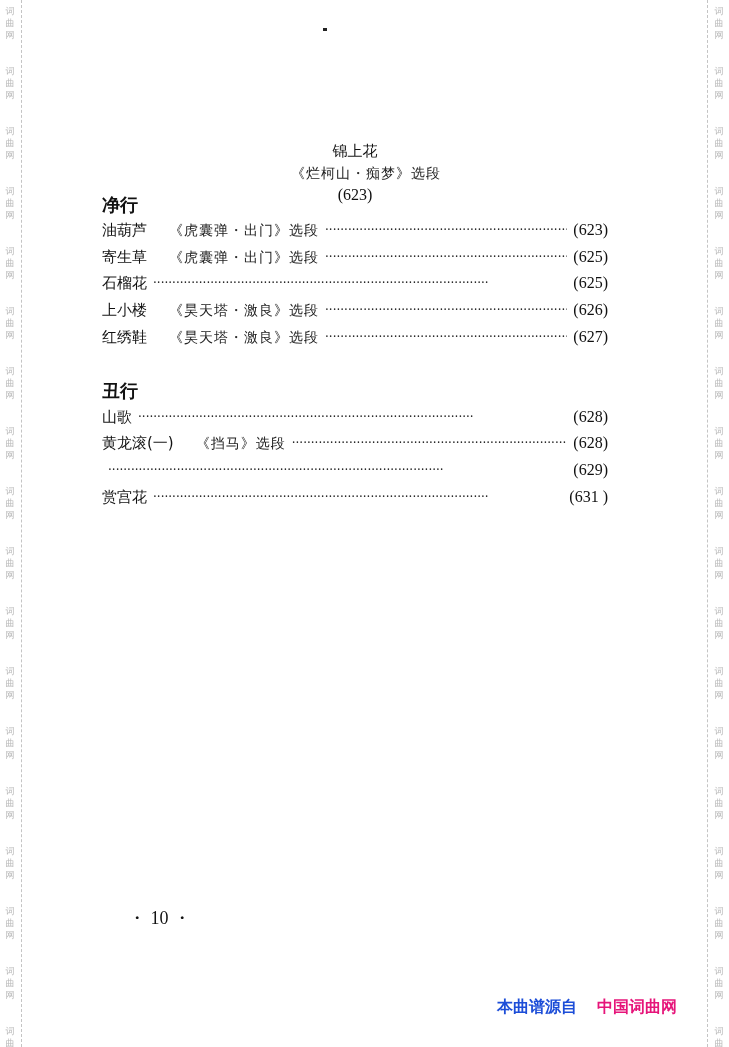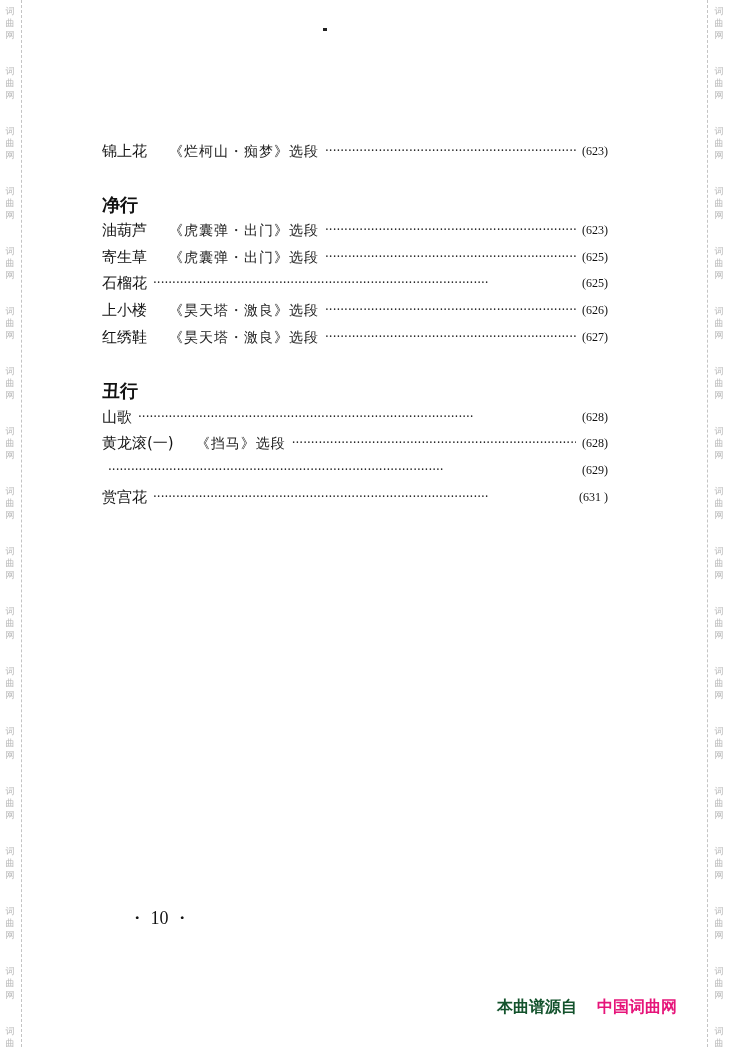--- a/index.html
+++ b/index.html
@@ -13,26 +13,26 @@
   .dash-line { position:absolute; top:0; height:1047px; width:0; border-left:1px dashed #c4c4c4; }
   .dash-line.left { left:21px; }
   .dash-line.right { left:707px; }
   .top-mark { position:absolute; left:323px; top:28px; width:4px; height:3px; background:#222; }
   .entry { position:absolute; left:102px; width:506px; height:22px; font-size:15px; line-height:22px;
            display:flex; align-items:center; white-space:nowrap; }
   .entry .name { font-family:"DejaVu Sans", sans-serif; font-size:15px; color:#111; }
   .entry .src { font-family:"DejaVu Sans", sans-serif; font-size:14px; color:#222; margin-left:22px; letter-spacing:1px; }
   .entry .dots { flex:1; overflow:hidden; margin:0 6px; color:#222; font-size:12px; letter-spacing:0px; }
   .entry .dots::before { content:"························································································"; }
-  .entry .page { font-family:"Liberation Serif", serif; font-size:12px; color:#111; }
+  .entry .page { font-family:"Liberation Serif", serif; font-size:16px; color:#111; }
   .section { position:absolute; left:102px; font-family:"DejaVu Sans", sans-serif; font-weight:bold;
              font-size:18px; color:#111; }
   .page-num { position:absolute; left:128px; top:906px; font-family:"Liberation Serif", serif; font-size:18px; }
   .footer { position:absolute; top:997px; left:497px; font-family:"DejaVu Sans", sans-serif; font-weight:bold; font-size:16px; }
-  .footer .src-label { color:#14532d; }
+  .footer .src-label { color:#1d4ed8; }
   .footer .site { color:#e6157a; margin-left:20px; }
 </style>
 </head>
 <body>
 
 <div class="dash-line left"></div>
 <div class="dash-line right"></div>
 <div class="wm-col left" id="wm-left">
     <div class="wm-group" style="top: 5px;">
       <div>词</div>
@@ -211,21 +211,21 @@
       <div>网</div>
     </div>
     <div class="wm-group" style="top: 1025px;">
       <div>词</div>
       <div>曲</div>
     </div>
   </div>
 
 <div class="top-mark"></div>
 
-<div class="entry" style="top:140px;">
+<div class="entry" style="top:140px;flex-direction:column;">
   <span class="name">锦上花</span>
   <span class="src">《烂柯山・痴梦》选段</span>
   <span class="dots"></span>
   <span class="page">(623)</span>
 </div>
 
 <div class="section" style="top:193px;">净行</div>
 <div class="entry" style="top:219px;">
   <span class="name">油葫芦</span>
   <span class="src">《虎囊弹・出门》选段</span>

